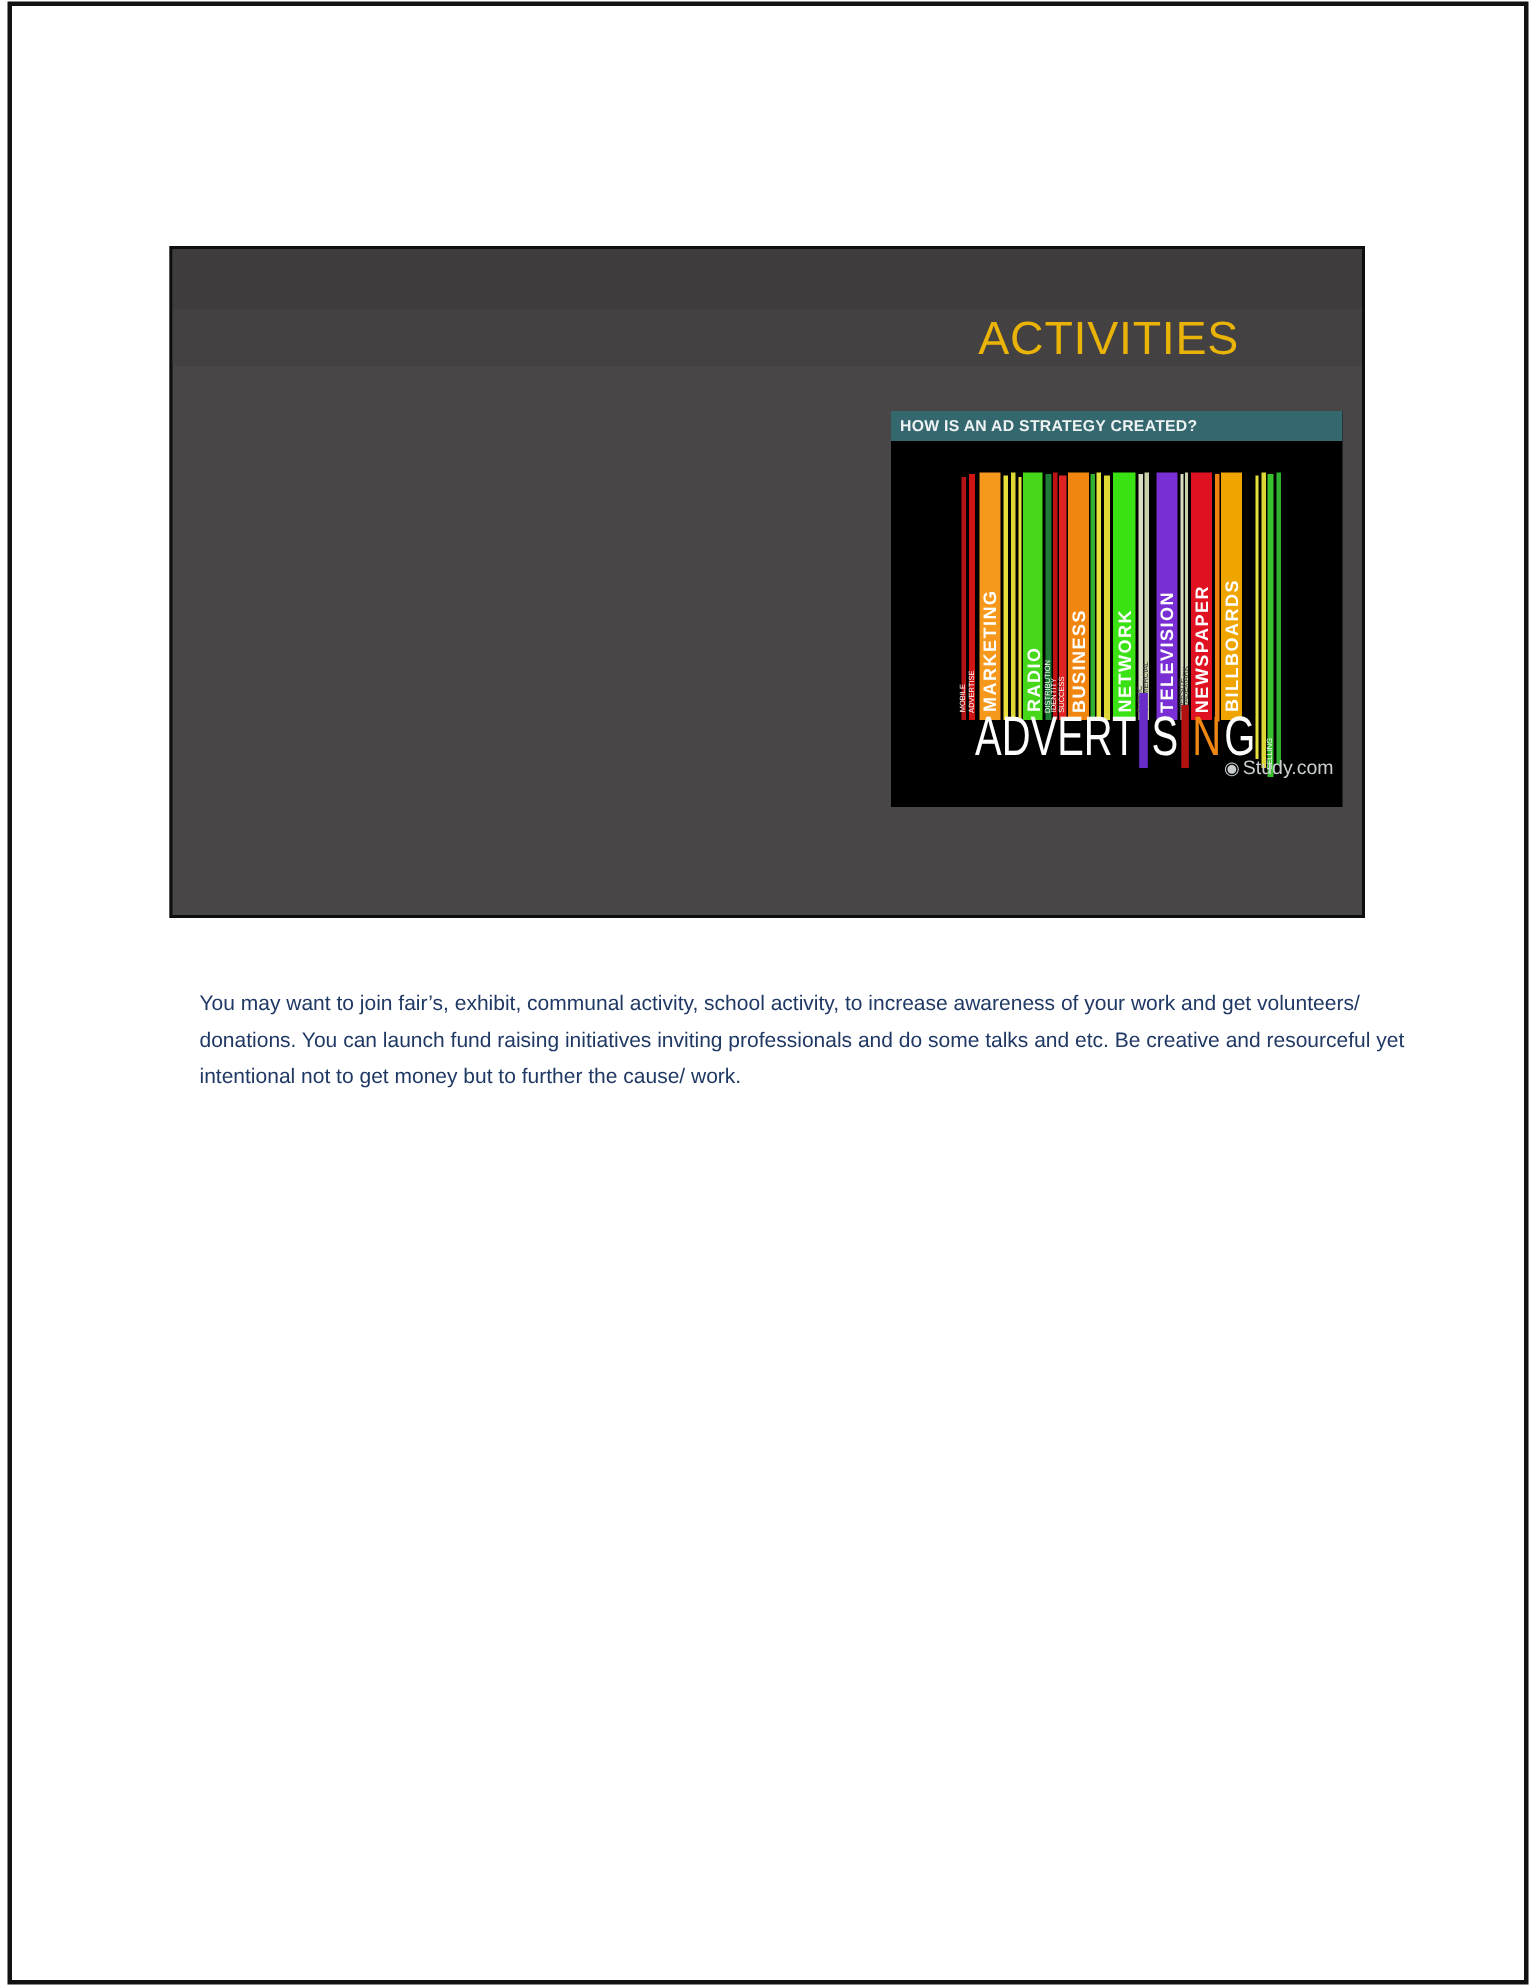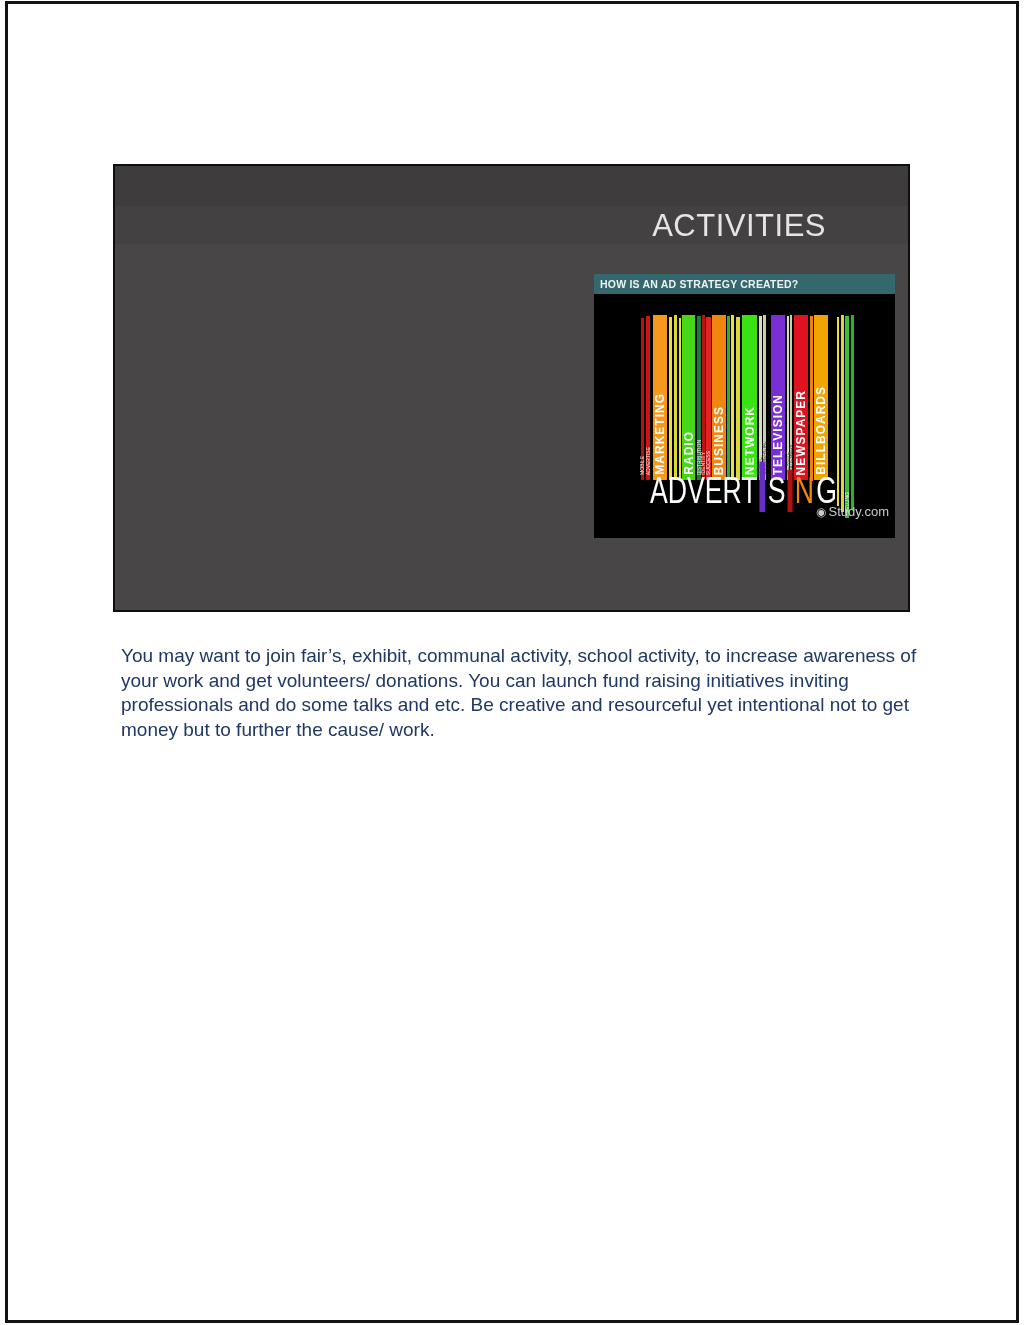--- a/index.html
+++ b/index.html
@@ -31,34 +31,34 @@
           color:#fdfdfd;font-size:37px;font-weight:400;transform:scaleX(0.72);
           transform-origin:left center;white-space:nowrap;}
   .adword .ibar{display:inline-block;}
   .adword .ibar1{width:8px;height:50px;margin-top:-8px;}
   .adword .ibar2{width:7px;height:42px;}
   .watermark{position:absolute;right:6px;top:230px;color:#c9ced0;font-size:13px;
              display:flex;align-items:center;gap:2px;}
   .wicon{font-size:12px;line-height:1;}
 
   
-  .notes{position:absolute;left:121px;top:644px;width:812px;margin:0;color:#1f3864;
-         font-size:19px;line-height:24.6px;}
+  .notes{position:absolute;left:121px;top:644px;width:812px;margin:12px;color:#1f3864;
+         font-size:14px;line-height:24.6px;}
   .pagenum{position:absolute;left:975px;top:1322px;color:#3b82f6;font-size:27px;}
 </style>
 </head>
 <body>
 
 <div class="page">
   <div class="frame"></div>
 
   <div class="slide">
     <div class="slide-band-top"></div>
     <div class="slide-band-mid"></div>
-    <div class="slide-title" id="slide-title" style="color: #e5e5e5;">ACTIVITIES</div>
+    <div class="slide-title" id="slide-title" style="color: #eab308;">ACTIVITIES</div>
 
 
     <div class="adimg">
       <div class="adimg-header">HOW IS AN AD STRATEGY CREATED?</div>
       <div id="bars-layer">
           <div class="bar" style="left: 47px; top: 44px; width: 3px; height: 162px; background: rgb(181, 18, 18);">
             <span style="font-size: 5px; color: rgb(255, 255, 255); letter-spacing: 0px;">MOBILE</span>
           </div>
           <div class="bar" style="left: 52px; top: 42px; width: 4px; height: 164px; background: rgb(208, 20, 20);">
             <span style="font-size: 5px; color: rgb(255, 255, 255); letter-spacing: 0px;">ADVERTISE</span>

